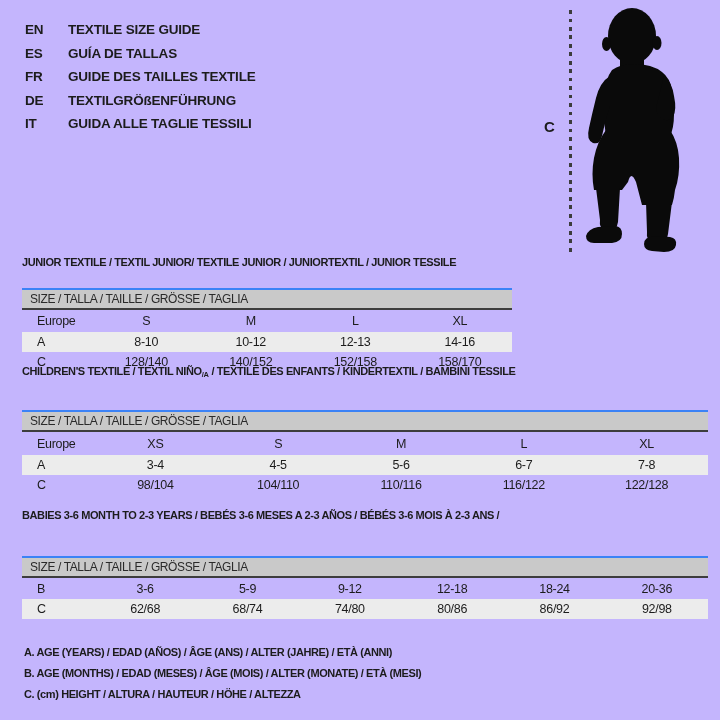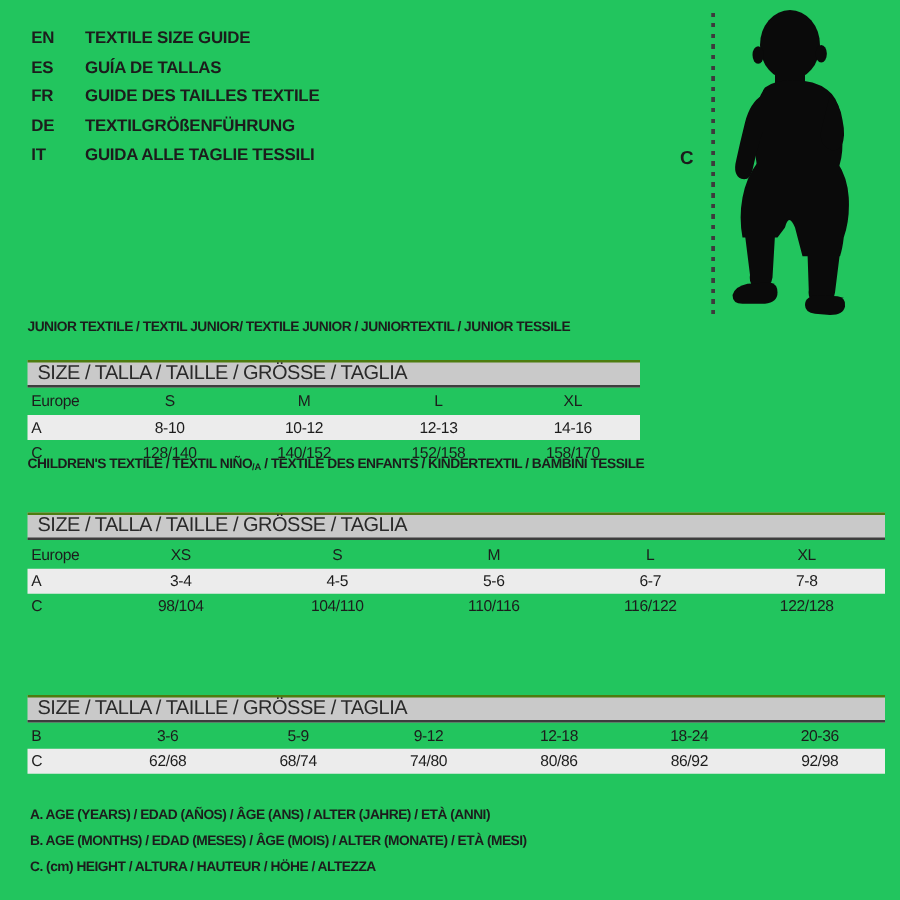--- a/index.html
+++ b/index.html
@@ -1,18 +1,18 @@
 <!DOCTYPE html>
 <html><head>
 <meta charset="utf-8">
 <style>
   html,body { margin:0; padding:0; background:#ffffff; }
   .canvas {
     position:relative; width:720px; height:720px;
-    background:#22c55e; color:#1c1c1c;
+    background:#c4b5fd; color:#1c1c1c;
     font-family:"Liberation Sans", sans-serif;
     overflow:hidden;
   }
   
   .langs { position:absolute; left:25px; top:18px; }
   .lang-row { display:flex; align-items:center; height:23.5px;
     font-weight:bold; font-size:13.5px; letter-spacing:-0.2px; }
   .lang-code { width:43px; }
   
   .figure { position:absolute; left:540px; top:6px; width:175px; height:252px; }
@@ -21,26 +21,26 @@
     background:repeating-linear-gradient(to bottom, #3c3c3c 0 3.5px, transparent 3.5px 8.5px); }
   .silhouette { position:absolute; left:44px; top:0; }
   
   .section-title { position:absolute; left:22px; font-weight:bold; font-size:11px;
     letter-spacing:-0.4px; white-space:nowrap; }
   .section-title .sub { font-size:7.5px; vertical-align:-2px; letter-spacing:-0.2px; }
   .two-line { line-height:18.5px; }
   
   .size-table { position:absolute; left:22px; font-size:12.5px; letter-spacing:-0.3px; }
   .bar { box-sizing:border-box; height:22px; background:#c9c9c9;
-    border-top:2px solid #4d7c0f; border-bottom:2px solid #3d3d3d;
+    border-top:2px solid #3b82f6; border-bottom:2px solid #3d3d3d;
     display:flex; align-items:center; padding-left:8px;
-    font-size:16px; letter-spacing:-0.4px; color:#2a2a2a; }
+    font-size:12px; letter-spacing:-0.4px; color:#2a2a2a; }
   .trow { display:flex; align-items:center; }
   .trow.shaded { background:#ececec; }
-  .tlabel { width:60px; padding-left:3px; box-sizing:border-box; }
+  .tlabel { width:60px; padding-left:3px; box-sizing:border-box;margin-left:12px; }
   .tcell { flex:1; text-align:center; }
   
   .footnotes { position:absolute; left:24px; top:642px; font-weight:bold;
     font-size:11px; letter-spacing:-0.4px; line-height:21px; white-space:nowrap; }
 </style>
 </head>
 <body>
 
 <div class="canvas">
 
@@ -143,20 +143,21 @@
       <span class="tlabel">C</span>
       <span class="tcell">98/104</span>
       <span class="tcell">104/110</span>
       <span class="tcell">110/116</span>
       <span class="tcell">116/122</span>
       <span class="tcell">122/128</span>
     </div>
   </div>
 
   <div class="section-title two-line" style="top:506px">
+    <span style="display:block">BABIES 3-6 MONTH TO 2-3 YEARS / BEBÉS 3-6 MESES A 2-3 AÑOS / BÉBÉS 3-6 MOIS À 2-3 ANS /</span>
   </div>
   <div class="size-table" style="top:556px; width:686px">
     <div class="bar">
       <span>SIZE / TALLA / TAILLE / GRÖSSE / TAGLIA</span>
     </div>
     <div class="trow" style="height:21px">
       <span class="tlabel">B</span>
       <span class="tcell">3-6</span>
       <span class="tcell">5-9</span>
       <span class="tcell">9-12</span>

